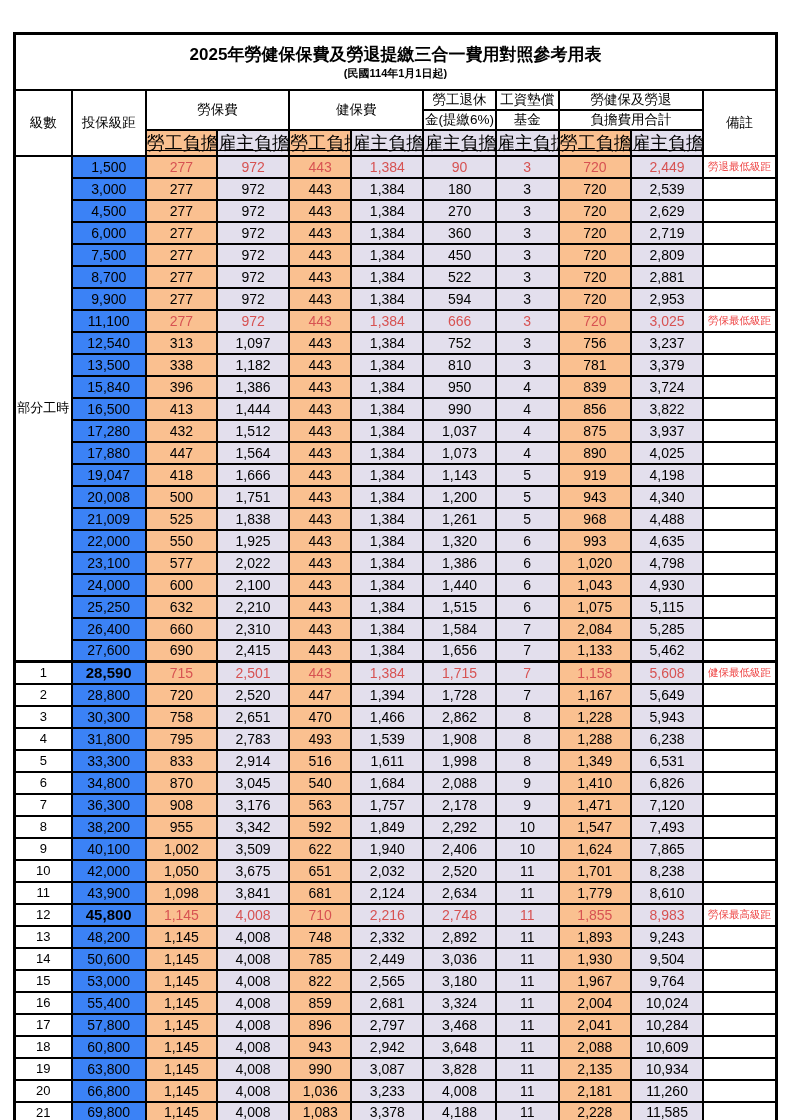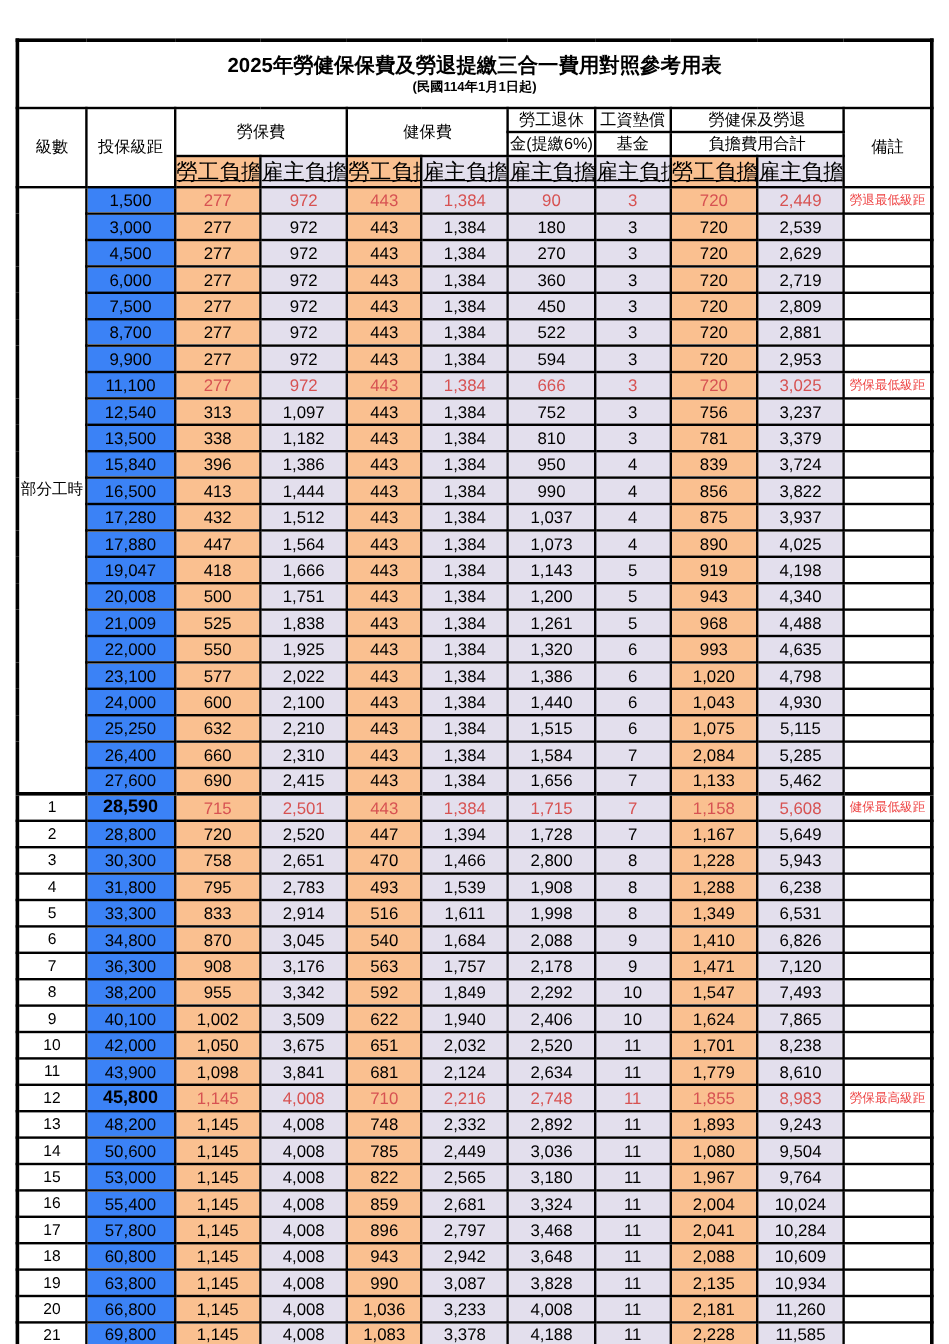--- a/index.html
+++ b/index.html
@@ -393,21 +393,21 @@
           <td class="er">5,649</td>
           <td class="remark"></td>
         </tr>
         <tr>
           <td class="grade">3</td>
           <td class="bracket">30,300</td>
           <td class="emp">758</td>
           <td class="er">2,651</td>
           <td class="emp">470</td>
           <td class="er">1,466</td>
-          <td class="er">2,800</td>
+          <td class="er">2,862</td>
           <td class="er">8</td>
           <td class="emp">1,228</td>
           <td class="er">5,943</td>
           <td class="remark"></td>
         </tr>
         <tr>
           <td class="grade">4</td>
           <td class="bracket">31,800</td>
           <td class="emp">795</td>
           <td class="er">2,783</td>
@@ -538,21 +538,21 @@
         </tr>
         <tr>
           <td class="grade">14</td>
           <td class="bracket">50,600</td>
           <td class="emp">1,145</td>
           <td class="er">4,008</td>
           <td class="emp">785</td>
           <td class="er">2,449</td>
           <td class="er">3,036</td>
           <td class="er">11</td>
-          <td class="emp">1,080</td>
+          <td class="emp">1,930</td>
           <td class="er">9,504</td>
           <td class="remark"></td>
         </tr>
         <tr>
           <td class="grade">15</td>
           <td class="bracket">53,000</td>
           <td class="emp">1,145</td>
           <td class="er">4,008</td>
           <td class="emp">822</td>
           <td class="er">2,565</td>

